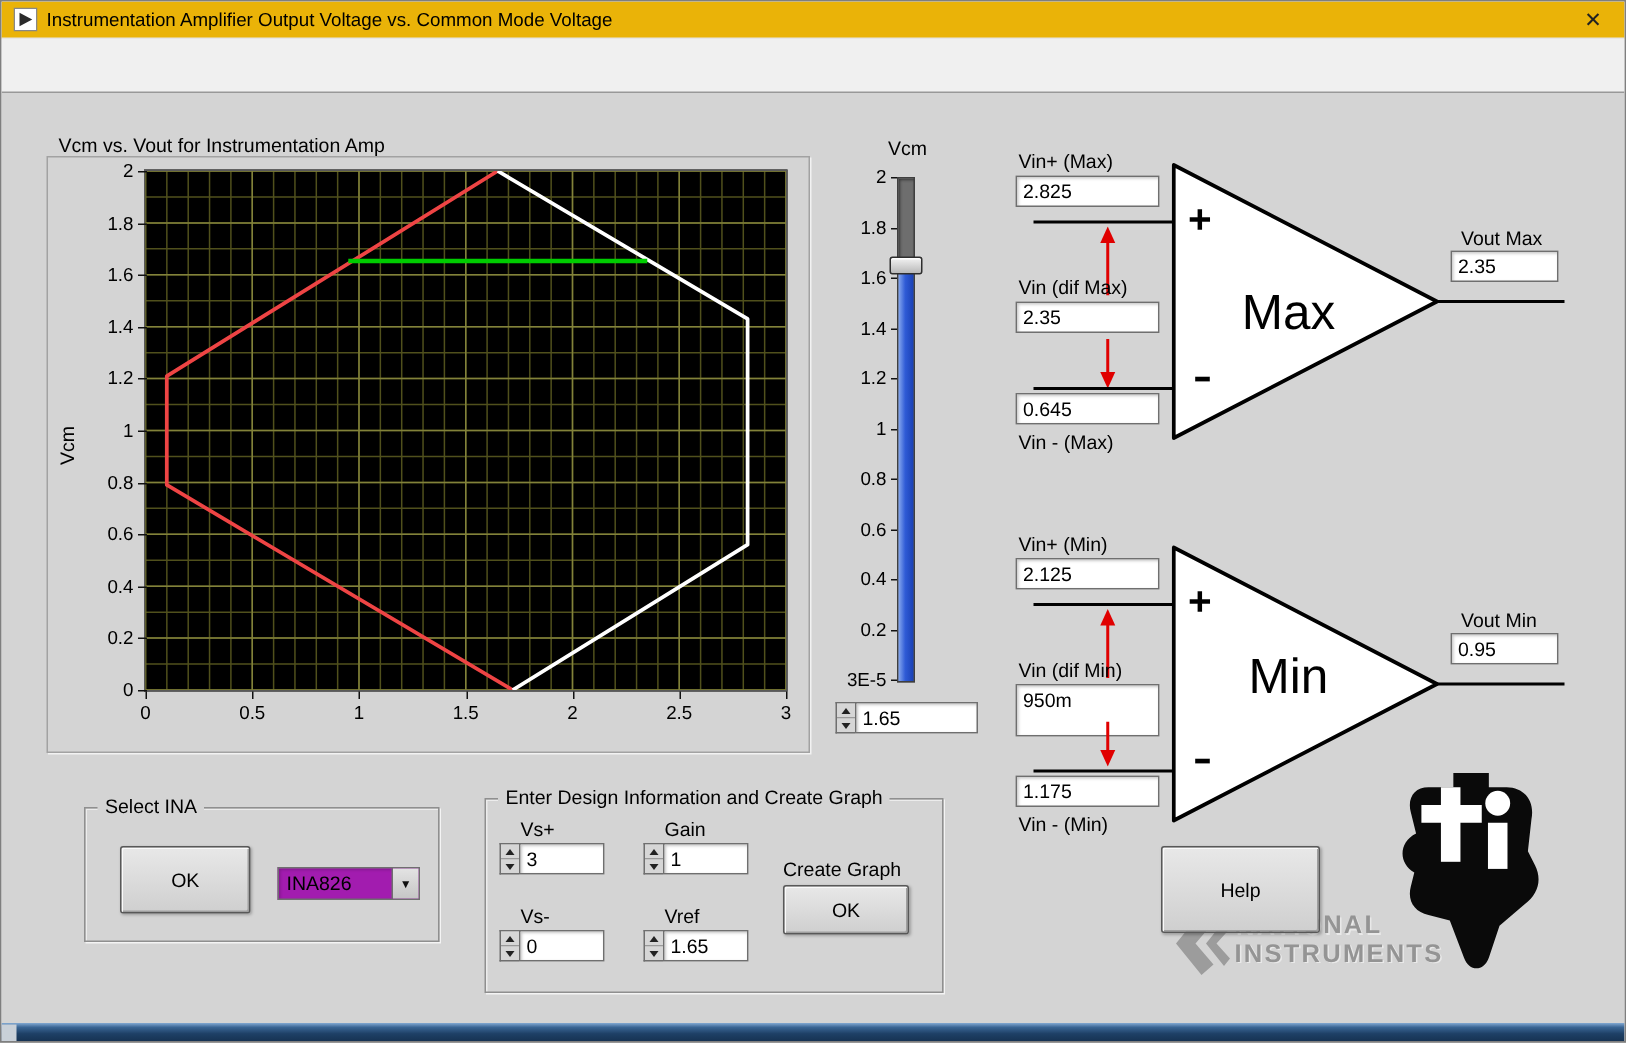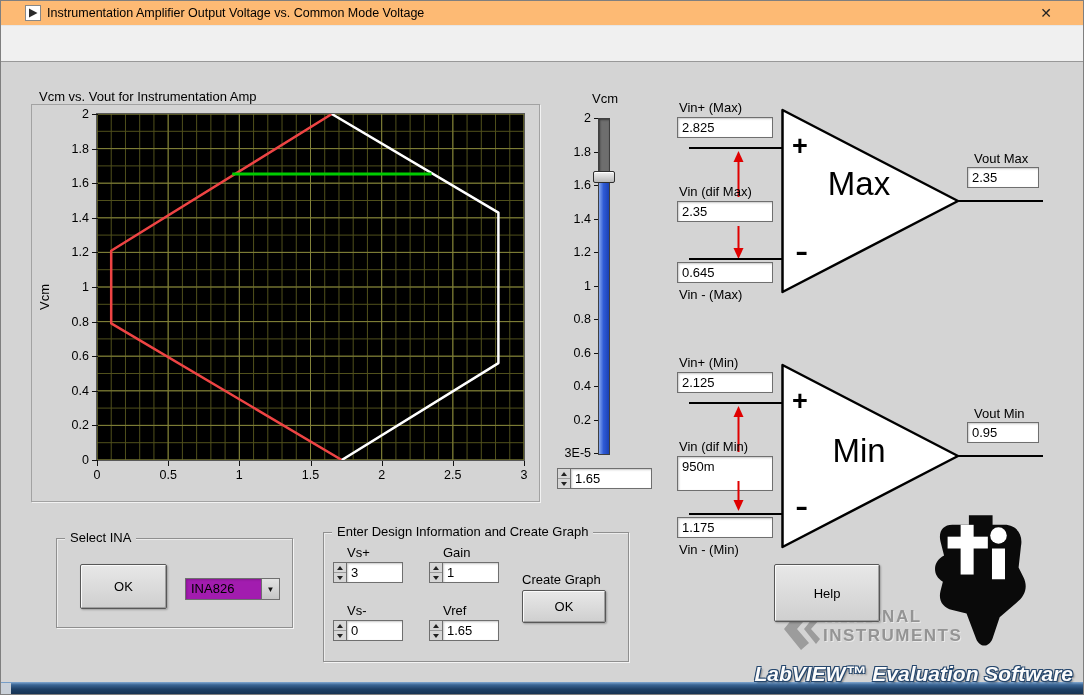--- a/index.html
+++ b/index.html
@@ -1,20 +1,20 @@
 <!DOCTYPE html>
 <html><head>
 <meta charset="utf-8">
 <style>
 *{box-sizing:border-box;margin:0;padding:0}
 html,body{background:#6b6b6b}
 body{font-family:"Liberation Sans",sans-serif}
 .window{position:relative;width:1084px;height:695px;background:#f0f0f0;border:1px solid #7f7f7f;overflow:hidden;color:#000;font-size:13px}
 .abs{position:absolute}
-.titlebar{position:absolute;left:0;top:0;right:0;height:25px;background:#fdba74;display:flex;align-items:center;gap:6px;padding:0 24px;border-bottom:1px solid #e6e6e6;z-index:6}
+.titlebar{position:absolute;left:0;top:0;right:0;height:25px;background:#eab308;display:flex;align-items:center;gap:6px;padding:0 8px;border-bottom:1px solid #e6e6e6;z-index:6}
 .title-text{font-size:12.5px}
 .close-btn{margin-left:auto;width:26px;height:20px;display:flex;align-items:center;justify-content:center;font-size:14px;color:#222;cursor:pointer}
 .tabstrip{position:absolute;left:0;top:25px;right:0;height:36px;background:#f0f0f0;border-bottom:1px solid #989898}
 .tab{position:absolute;left:5px;top:33px;height:28px;padding:0 13px;background:#ebebeb;border:1px solid #989898;border-bottom:none;display:flex;align-items:center;z-index:2;cursor:pointer}
 .panel{position:absolute;left:0;top:61px;right:0;height:620px;background:#d4d4d4}
 .bottombar{position:absolute;left:0;top:681px;right:0;height:13px;background:linear-gradient(180deg,#82a9d2 0%,#3a6594 22%,#1e4066 55%,#15304f 100%);z-index:1}
 .taskbar-chip{position:absolute;left:0;top:682px;width:10px;height:12px;background:#c9d0d8;z-index:2}
 .lv-label{position:absolute;font-size:13px;white-space:nowrap}
 .graph-frame{position:absolute;left:30px;top:103px;width:509px;height:398px;border:1px solid #a2a2a2;box-shadow:1px 1px 0 rgba(255,255,255,.7)}
 .plot{position:absolute;left:95px;top:112px;width:429px;height:348px;background:#000;border:1px solid #595959}
@@ -214,21 +214,21 @@
     <line x1="6.5" y1="0" x2="6.5" y2="24" stroke="#e00000" stroke-width="2"></line>
       <polygon points="6.5,33 1.5,22 11.5,22" fill="#e00000"></polygon>
   </svg>
   <div class="wire" style="left:688px;top:257px;width:93px"></div>
   <div class="lv-field" style="left:676px;top:261px;width:96px;height:21px">0.645</div>
   <div class="lv-label" style="left:678px;top:286px">Vin - (Max)</div>
   <svg class="abs" style="left:780px;top:107px" width="180" height="186" viewBox="0 0 180 186">
     <polygon points="1.5,2 1.5,184 177,93" fill="#ffffff" stroke="#000" stroke-width="2.5" stroke-linejoin="round"></polygon>
   </svg>
   <div class="plusminus" style="left:791px;top:132px">+</div>
-  <div class="amp-name" style="left:798px;top:164px">Max</div>
+  <div class="amp-name" style="left:798px;top:188px">Max</div>
   <div class="plusminus minusg" style="left:794px;top:236px">-</div>
   <div class="wire" style="left:957px;top:199px;width:85px"></div>
   <div class="lv-label" style="left:973px;top:150px">Vout Max</div>
   <div class="lv-field" style="left:966px;top:166px;width:72px;height:21px">2.35</div>
 
   <div class="lv-label" style="left:678px;top:354px">Vin+ (Min)</div>
   <div class="lv-field" style="left:676px;top:371px;width:96px;height:21px">2.125</div>
   <div class="wire" style="left:688px;top:401px;width:93px"></div>
   <svg class="abs" style="left:731px;top:405px" width="13" height="46">
     <line x1="6.5" y1="46" x2="6.5" y2="9" stroke="#e00000" stroke-width="2"></line>
@@ -331,18 +331,17 @@
   <button class="lv-btn" style="left:773px;top:563px;width:106px;height:58px">Help</button>
 
   <svg class="abs" style="left:915px;top:512px" width="120" height="142" viewBox="0 0 100 120">
     <path d="M30 10 C22 10 18 16 20 24 L23 36 C13 41 13 53 22 58 L20 66 C18 74 22 80 30 82 L42 85 L50 106 C53 114 61 114 64 106 L70 88 L84 76 C92 70 94 62 90 54 L86 46 L88 28 C90 18 84 10 74 10 L64 10 L64 2 L44 2 L44 10 Z" fill="#0a0a0a"></path>
     <rect x="26" y="20" width="34" height="10" fill="#ffffff"></rect>
     <rect x="37" y="10" width="11" height="42" fill="#ffffff"></rect>
     <circle cx="69" cy="19" r="7" fill="#ffffff"></circle>
     <rect x="63.5" y="30" width="11" height="26" fill="#ffffff"></rect>
   </svg>
 
-  <div class="eval-text">LabVIEW™ Evaluation Software</div>
 
   <div class="bottombar"></div>
   <div class="taskbar-chip"></div>
 
 </div>
 
 </body></html>

